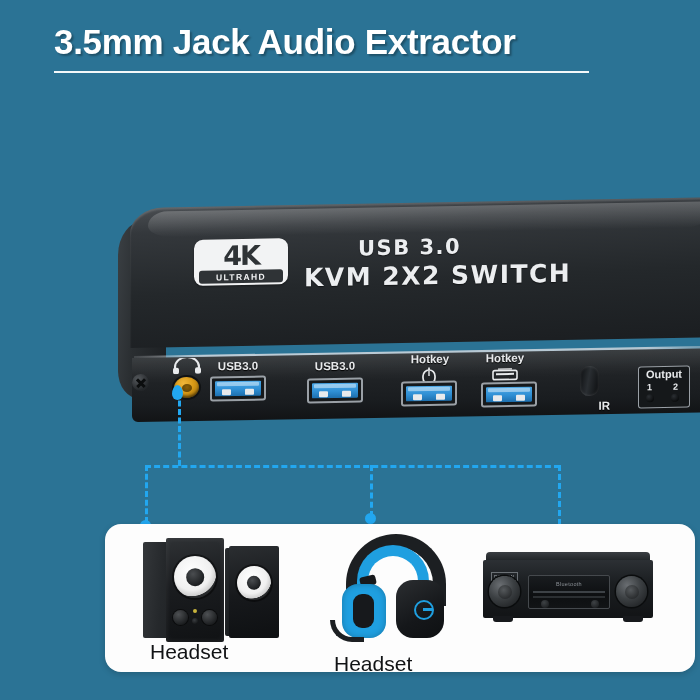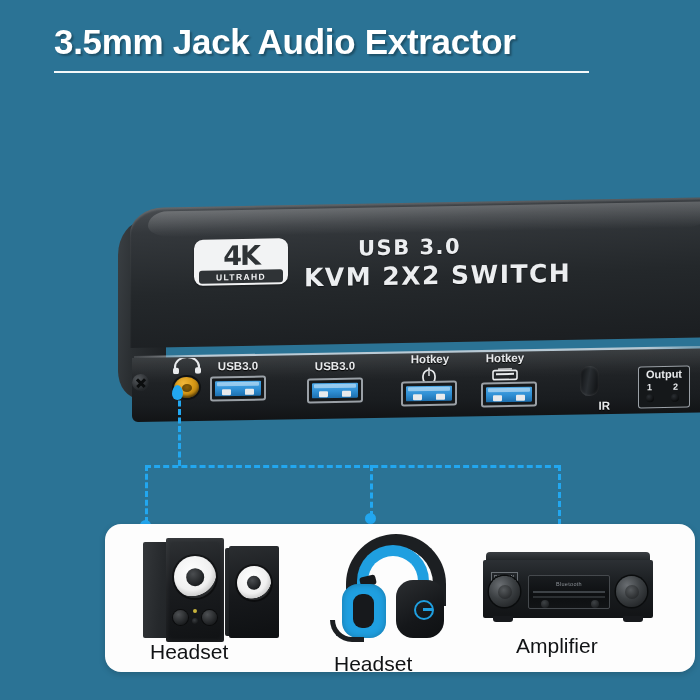--- a/index.html
+++ b/index.html
@@ -493,16 +493,15 @@
         </div>
         <div class="amp-minik" style="left:58px; top:40px;"></div>
         <div class="amp-minik" style="left:108px; top:40px;"></div>
       </div>
       <div class="amp-foot" style="left:10px;"></div>
       <div class="amp-foot" style="right:10px;"></div>
     </div>
 
     <div class="dev-caption" style="left:45px; top:116px;">Headset</div>
     <div class="dev-caption" style="left:229px; top:128px;">Headset</div>
-    <div class="dev-caption" style="left:411px; top:110px;">Amplifier</div>
   </div>
 
 </div>
 
 </body></html>

